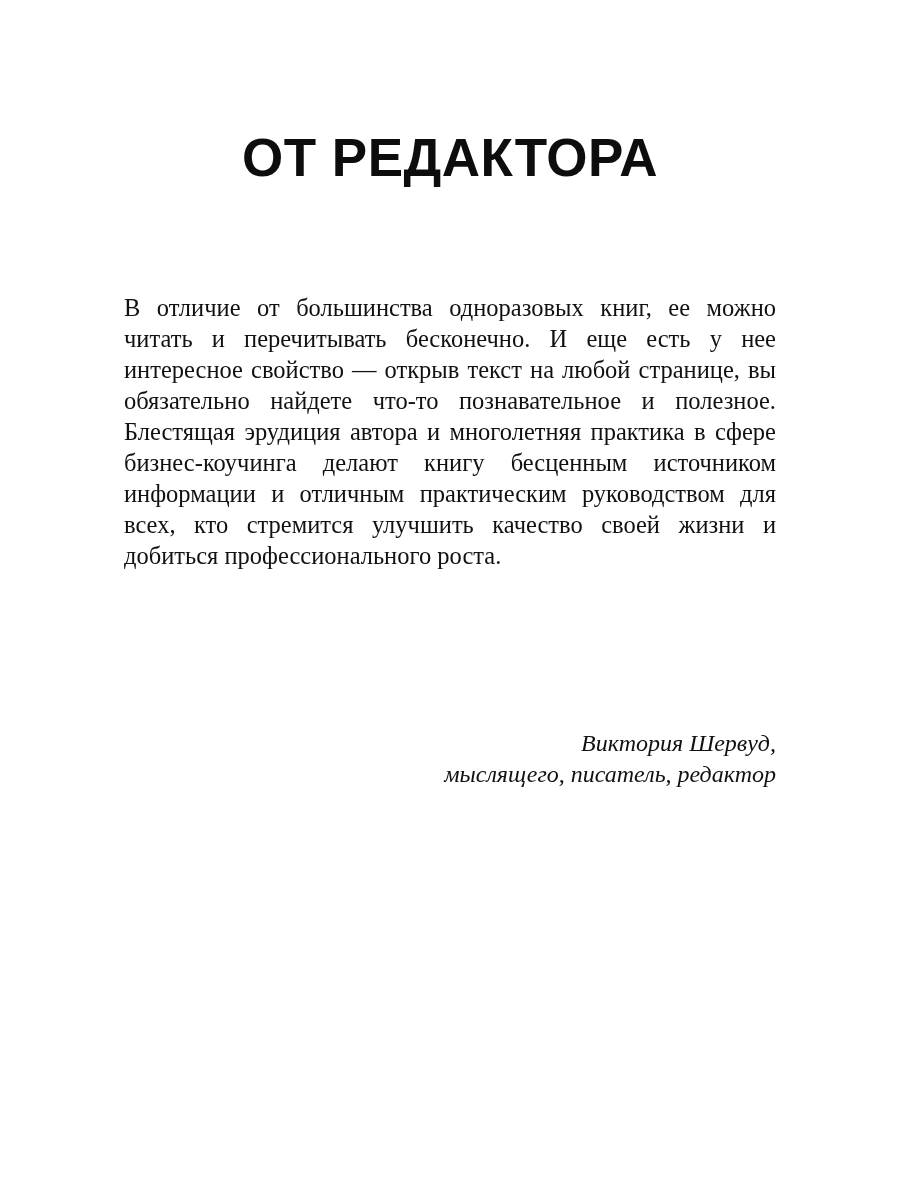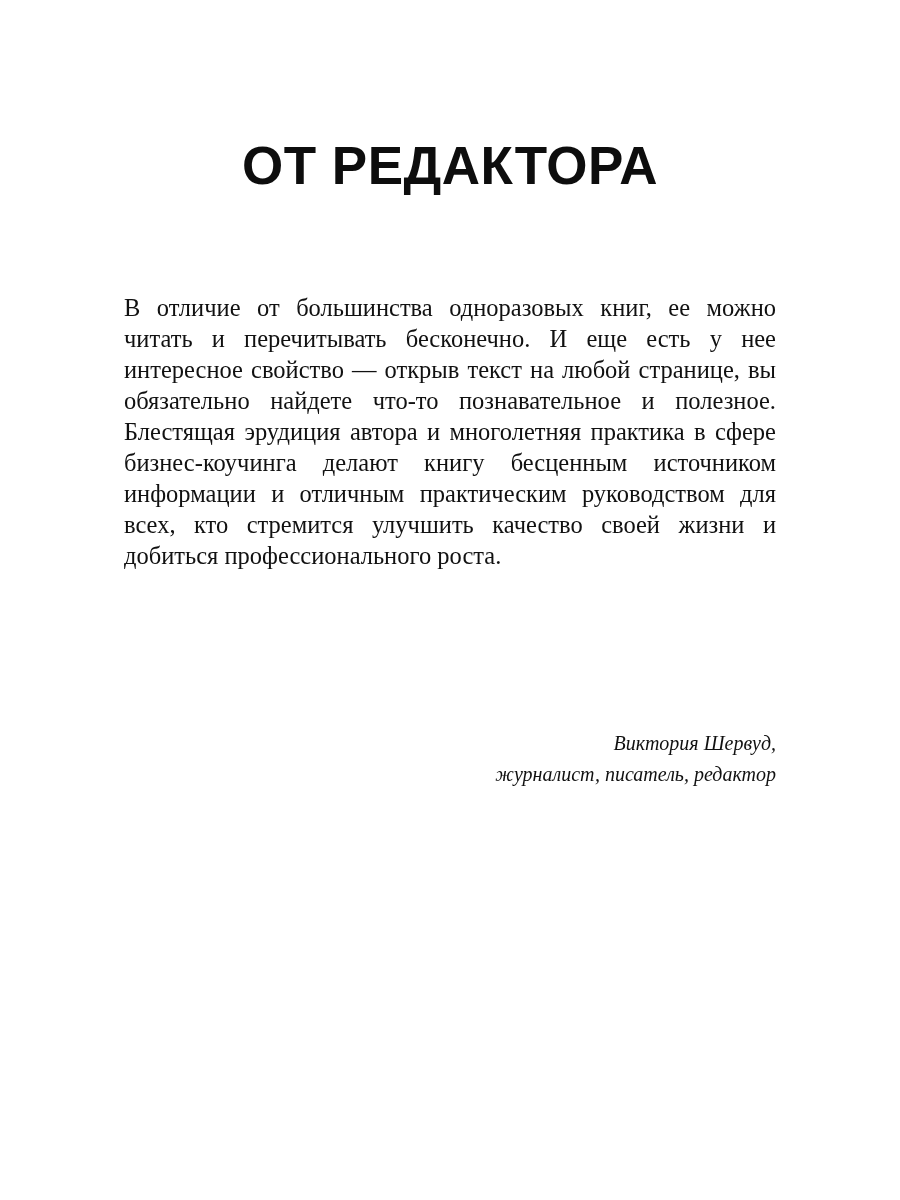--- a/index.html
+++ b/index.html
@@ -24,21 +24,21 @@
     left: 124px;
     top: 0;
     width: 652px;
   }
 
   .page-title {
     margin: 0;
     padding: 0;
     position: absolute;
     left: 0;
-    top: 136px;
+    top: 128px;
     width: 652px;
     text-align: center;
     font-family: "Liberation Sans", sans-serif;
     font-weight: bold;
     font-size: 53px;
     line-height: 60px;
     letter-spacing: 0.5px;
     color: #0d0d0d;
   }
 
@@ -70,36 +70,36 @@
     left: 0;
     top: 728px;
     width: 652px;
     text-align: right;
   }
 
   .signature-line {
     margin: 0;
     font-family: "Liberation Serif", "DejaVu Serif", serif;
     font-style: italic;
-    font-size: 20px;
+    font-size: 24px;
     line-height: 31px;
     color: #111111;
   }
 </style>
 </head>
 <body>
 
 <div class="page">
   <div class="content">
 
     <h1 class="page-title">ОТ РЕДАКТОРА</h1>
 
     <div class="body-block">
       <p class="body-paragraph">В отличие от большинства одноразовых книг, ее можно читать и перечитывать бесконечно. И еще есть у нее интересное свойство — открыв текст на любой странице, вы обязательно найдете что-то познавательное и полезное. Блестящая эрудиция автора и многолетняя практика в сфере бизнес-коучинга делают книгу бесценным источником информации и отличным практическим руководством для всех, кто стремится улучшить качество своей жизни и добиться профессионального роста.</p>
     </div>
 
     <div class="signature">
       <p class="signature-line">Виктория Шервуд,</p>
-      <p class="signature-line">журналист, писатель, редактор</p>
+      <p class="signature-line">мыслящего, писатель, редактор</p>
     </div>
 
   </div>
 </div>
 
 </body></html>

